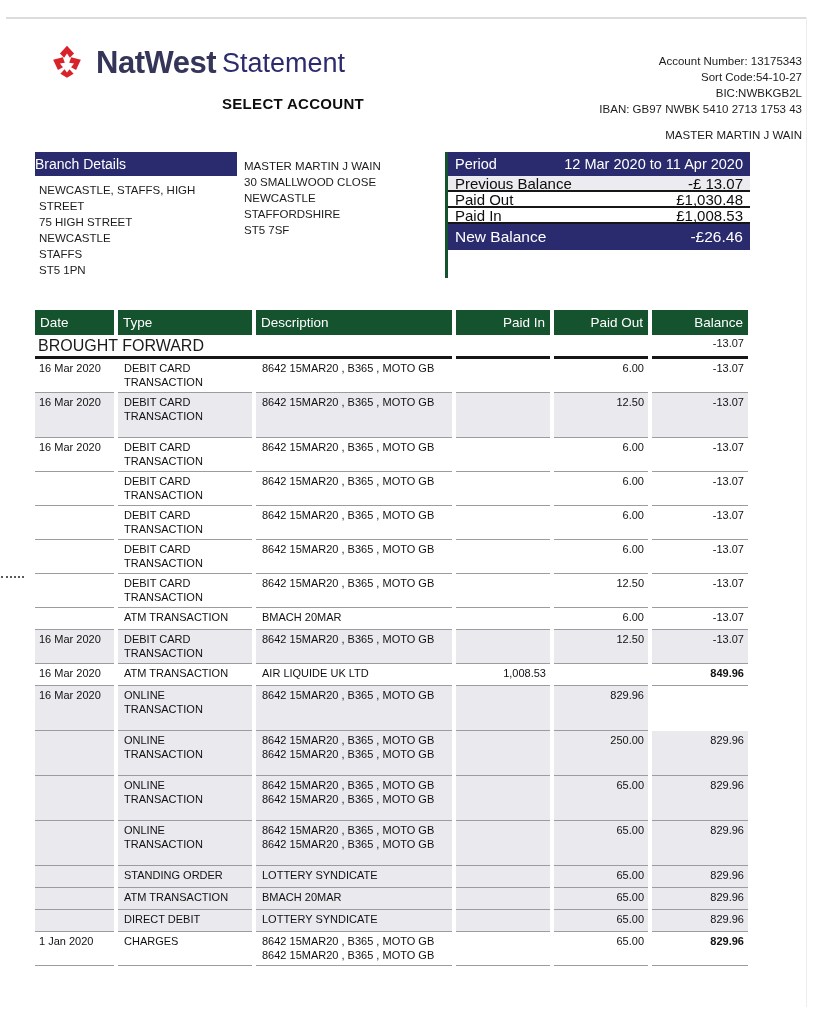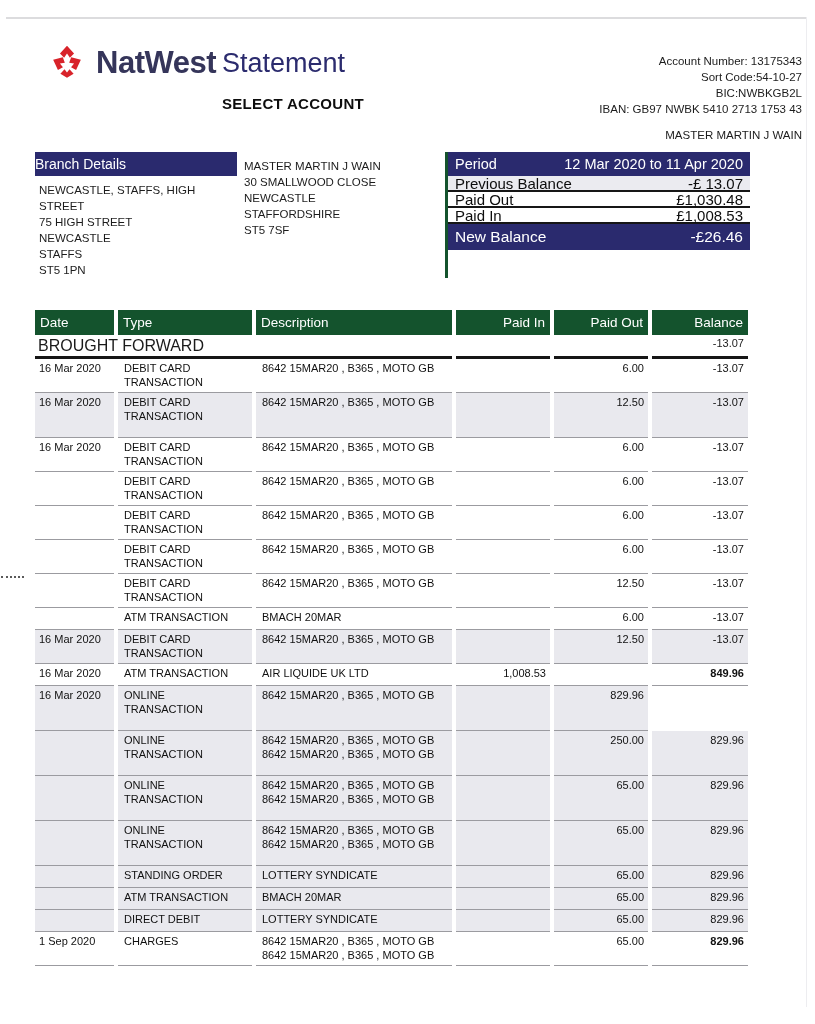--- a/index.html
+++ b/index.html
@@ -317,21 +317,21 @@
           <div class="cell c-date"></div>
           <div class="cell c-type">DIRECT DEBIT</div>
           <div class="cell c-desc">
             <div>LOTTERY SYNDICATE</div>
           </div>
           <div class="cell c-num"></div>
           <div class="cell c-num">65.00</div>
           <div class="cell c-num">829.96</div>
         </div>
         <div class="grid row size-d">
-          <div class="cell c-date">1 Sep 2020</div>
+          <div class="cell c-date">1 Jan 2020</div>
           <div class="cell c-type">CHARGES</div>
           <div class="cell c-desc">
             <div>8642 15MAR20 , B365 , MOTO GB</div>
             <div>8642 15MAR20 , B365 , MOTO GB</div>
           </div>
           <div class="cell c-num"></div>
           <div class="cell c-num">65.00</div>
           <div class="cell c-num bold">829.96</div>
         </div>
       </div>

